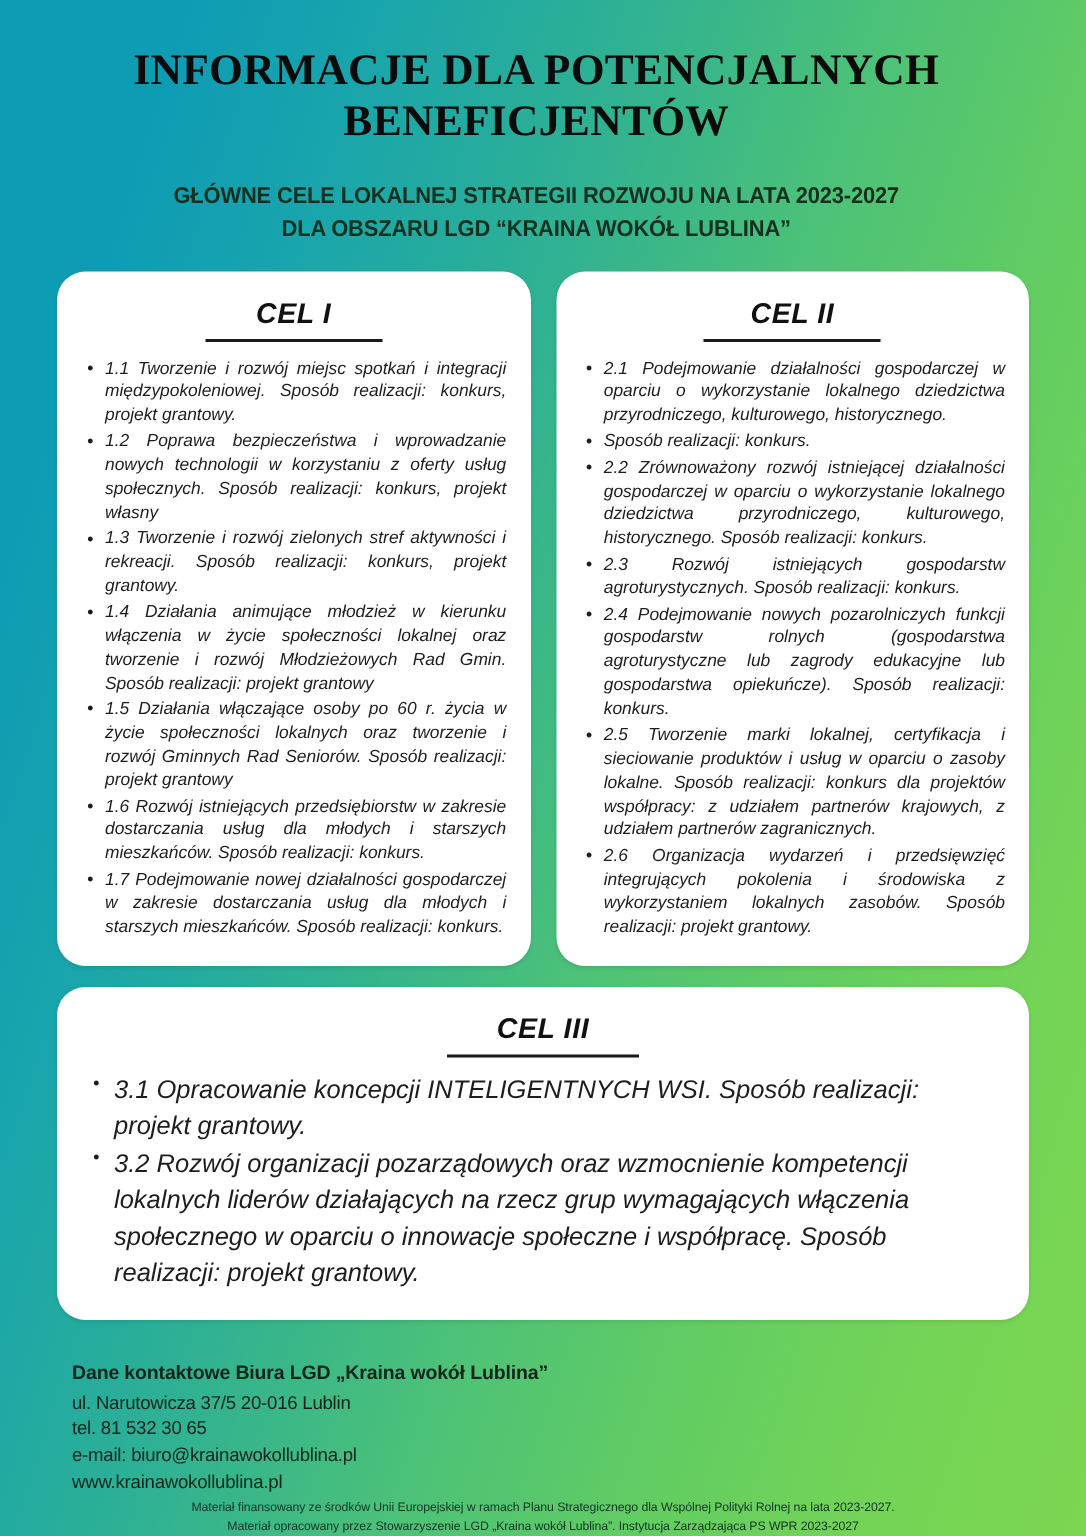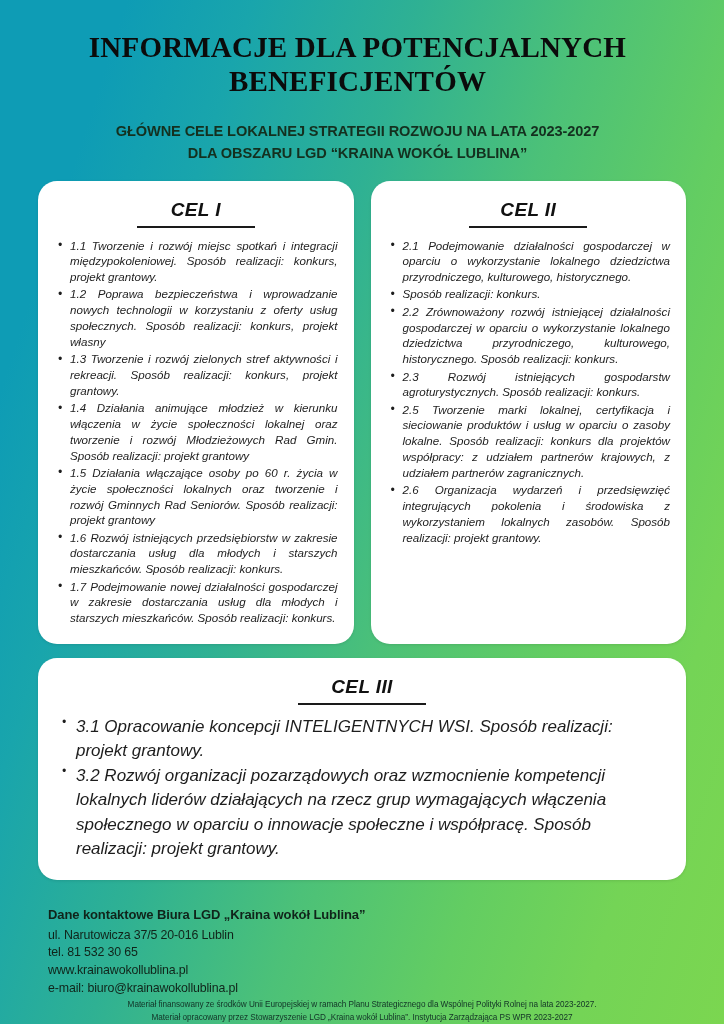--- a/index.html
+++ b/index.html
@@ -273,20 +273,21 @@
     </div>
 
     <div class="card half">
       <div class="card-title">CEL II</div>
       <div class="card-rule"></div>
       <ul class="goal-list">
         <li>2.1 Podejmowanie działalności gospodarczej w oparciu o wykorzystanie lokalnego dziedzictwa przyrodniczego, kulturowego, historycznego.</li>
         <li>Sposób realizacji: konkurs.</li>
         <li>2.2 Zrównoważony rozwój istniejącej działalności gospodarczej w oparciu o wykorzystanie lokalnego dziedzictwa przyrodniczego, kulturowego, historycznego. Sposób realizacji: konkurs.</li>
         <li>2.3 Rozwój istniejących gospodarstw agroturystycznych. Sposób realizacji: konkurs.</li>
+        <li>2.4 Podejmowanie nowych pozarolniczych funkcji gospodarstw rolnych (gospodarstwa agroturystyczne lub zagrody edukacyjne lub gospodarstwa opiekuńcze). Sposób realizacji: konkurs.</li>
         <li>2.5 Tworzenie marki lokalnej, certyfikacja i sieciowanie produktów i usług w oparciu o zasoby lokalne. Sposób realizacji: konkurs dla projektów współpracy: z udziałem partnerów krajowych, z udziałem partnerów zagranicznych.</li>
         <li>2.6 Organizacja wydarzeń i przedsięwzięć integrujących pokolenia i środowiska z wykorzystaniem lokalnych zasobów. Sposób realizacji: projekt grantowy.</li>
       </ul>
     </div>
 
   </div>
 
   <div class="cards-full-row">
     <div class="card full">
       <div class="card-title">CEL III</div>
@@ -295,22 +296,22 @@
         <li>3.1 Opracowanie koncepcji INTELIGENTNYCH WSI. Sposób realizacji: projekt grantowy.</li>
         <li>3.2 Rozwój organizacji pozarządowych oraz wzmocnienie kompetencji lokalnych liderów działających na rzecz grup wymagających włączenia społecznego w oparciu o innowacje społeczne i współpracę. Sposób realizacji: projekt grantowy.</li>
       </ul>
     </div>
   </div>
 
   <div class="contact">
     <div class="contact-heading">Dane kontaktowe Biura LGD „Kraina wokół Lublina”</div>
     <div class="contact-line">ul. Narutowicza 37/5  20-016 Lublin</div>
     <div class="contact-line">tel. 81 532 30 65</div>
+    <div class="contact-line">e-mail: biuro@krainawokollublina.pl</div>
     <div class="contact-line">www.krainawokollublina.pl</div>
-    <div class="contact-line">e-mail: biuro@krainawokollublina.pl</div>
   </div>
 
   <div class="disclaimer">
     <div>Materiał finansowany ze środków Unii Europejskiej w ramach Planu Strategicznego dla Wspólnej Polityki Rolnej na lata 2023-2027.</div>
     <div>Materiał opracowany przez Stowarzyszenie LGD „Kraina wokół Lublina”. Instytucja Zarządzająca PS WPR 2023-2027</div>
     <div>– Minister Rolnictwa i Rozwoju Wsi</div>
   </div>
 
   <div class="logo-bar-wrap">
     <div class="logo-bar">

